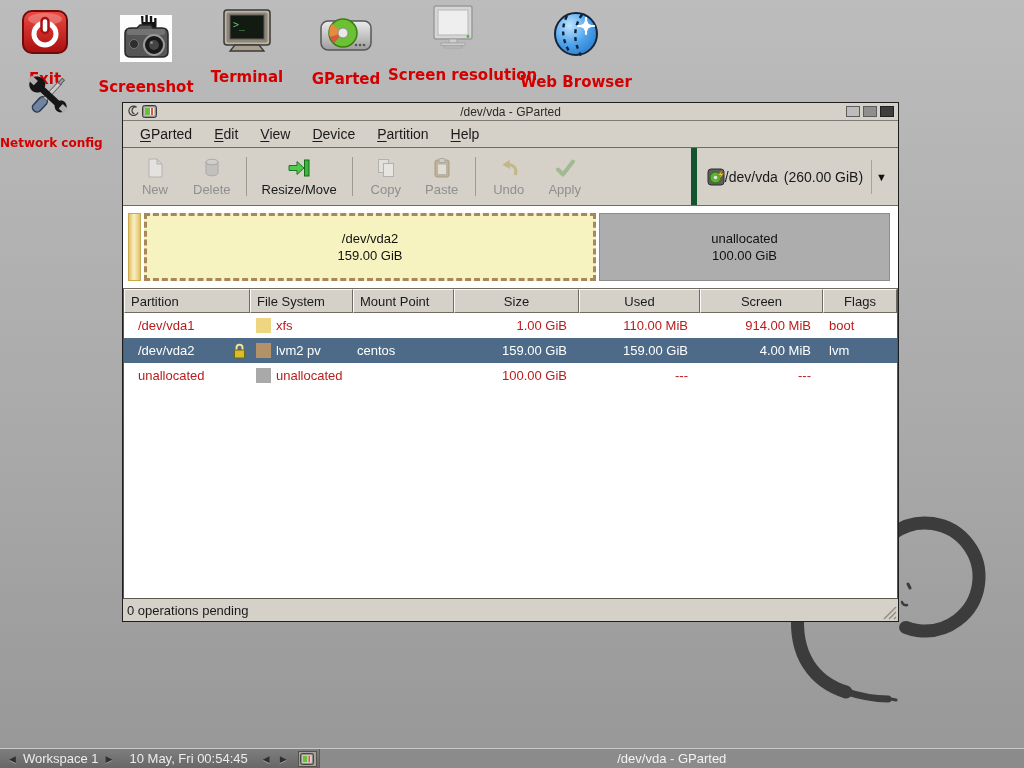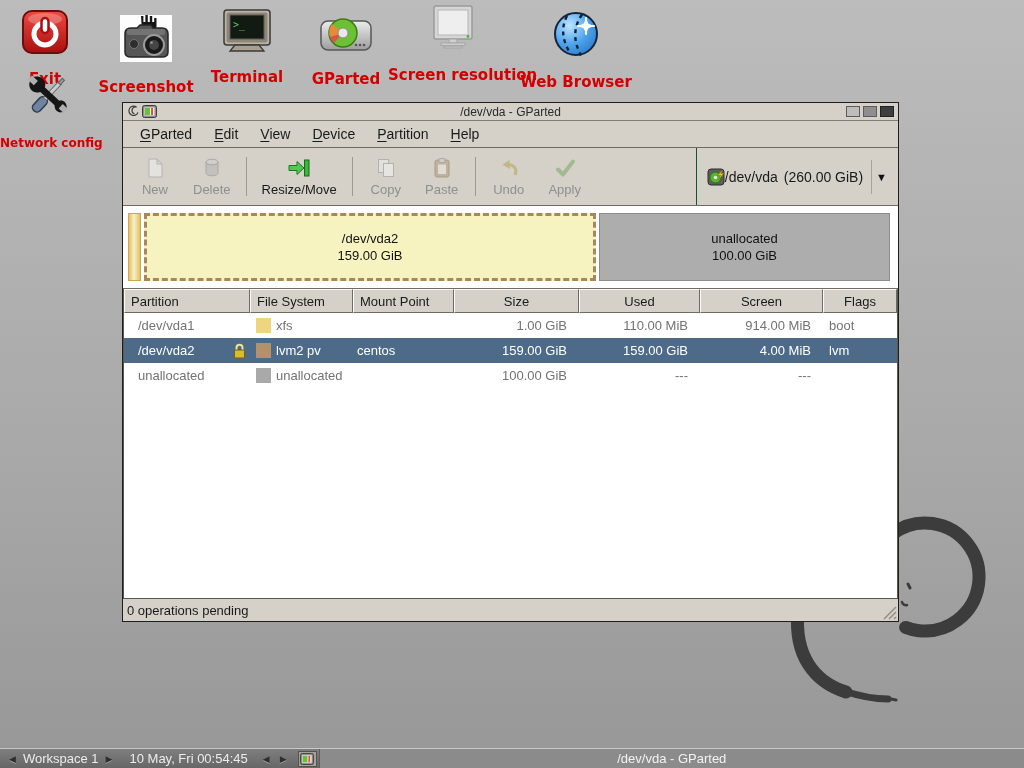--- a/index.html
+++ b/index.html
@@ -35,39 +35,39 @@
 
   .menubar { height:27px; flex:none; display:flex; align-items:center; padding-left:6px; border-bottom:1px solid #6f6b62; font-size:14px; }
   .mitem { padding:4px 11px; }
   .mitem u { text-underline-offset:2px; }
 
   .toolbar { height:58px; flex:none; display:flex; align-items:stretch; padding-left:4px; border-bottom:1px solid #6f6b62; }
   .tbtn { display:flex; flex-direction:column; align-items:center; justify-content:center; gap:3px; padding:3px 10px; min-width:56px; font-size:13px; }
   .tbtn.disabled { color:#8f8f8f; }
   .tbtn.disabled svg { opacity:.55; }
   .tsep { width:1px; background:#9d9a92; margin:9px 5px; }
-  .devcombo { margin-left:auto; border-left:1px solid #14532d; display:flex; align-items:center; padding:0 7px 0 10px; gap:0; font-size:14px; }
+  .devcombo { margin-left:auto; border-left:6px solid #14532d; display:flex; align-items:center; padding:0 7px 0 10px; gap:0; font-size:14px; }
   .devcombo .dsize { margin-left:6px; }
   .devcombo .vr { width:1px; height:34px; background:#a7a49c; margin-left:8px; }
   .devcombo .arr { font-size:11px; padding:0 4px; color:#111; }
 
   .partwrap { height:83px; flex:none; background:#fff; border-bottom:1px solid #6f6b62; display:flex; align-items:center; padding:0 5px; }
   .pbox { height:68px; display:flex; flex-direction:column; align-items:center; justify-content:center; line-height:17px; color:#111; }
   .pb-vda1 { width:13px; flex:none; background:linear-gradient(90deg,#e2bf66,#f8f1c6 45%,#e2bf66); border:1px solid #cda94e; }
   .pb-vda2 { width:452px; flex:none; margin-left:3px; background:#f7f3c1; border:3px dashed #a8875f; }
   .pb-unalloc { width:291px; flex:none; margin-left:3px; background:#adadad; border:1px solid #8c8c8c; }
 
   .listarea { flex:1; display:flex; flex-direction:column; background:#fff; border-left:1px solid #5a574f; border-right:1px solid #5a574f; overflow:hidden; }
   .thead { display:flex; height:24px; flex:none; }
   .th { background:#d5d1c9; border:1px solid; border-color:#fbfaf8 #6f6b62 #6f6b62 #fbfaf8; display:flex; align-items:center; justify-content:center; font-size:13px; overflow:hidden; white-space:nowrap; }
   .thead .c-part, .thead .c-fs, .thead .c-mount { justify-content:flex-start; padding-left:6px; }
   .c-part { width:126px; flex:none; } .c-fs { width:103px; flex:none; } .c-mount { width:101px; flex:none; }
   .c-size { width:125px; flex:none; } .c-used { width:121px; flex:none; } .c-unused { width:123px; flex:none; }
   .c-flags { flex:1; }
-  .trow { display:flex; height:25px; flex:none; align-items:stretch; background:#fff; color:#737373; }
+  .trow { display:flex; height:25px; flex:none; align-items:stretch; background:#fff; color:#b91c1c; }
   .trow.selected { background:#4d6b88; color:#fff; }
   .td { display:flex; align-items:center; white-space:nowrap; overflow:hidden; }
   .trow .c-part { padding-left:14px; justify-content:space-between; padding-right:4px; }
   .trow .c-fs { padding-left:6px; gap:5px; }
   .trow .c-mount { padding-left:4px; }
   .trow .c-size, .trow .c-used, .trow .c-unused { justify-content:flex-end; padding-right:12px; }
   .trow .c-flags { padding-left:6px; }
   .swatch { width:15px; height:15px; display:inline-block; flex:none; }
   .filler { flex:1; background:#fff; }
 

